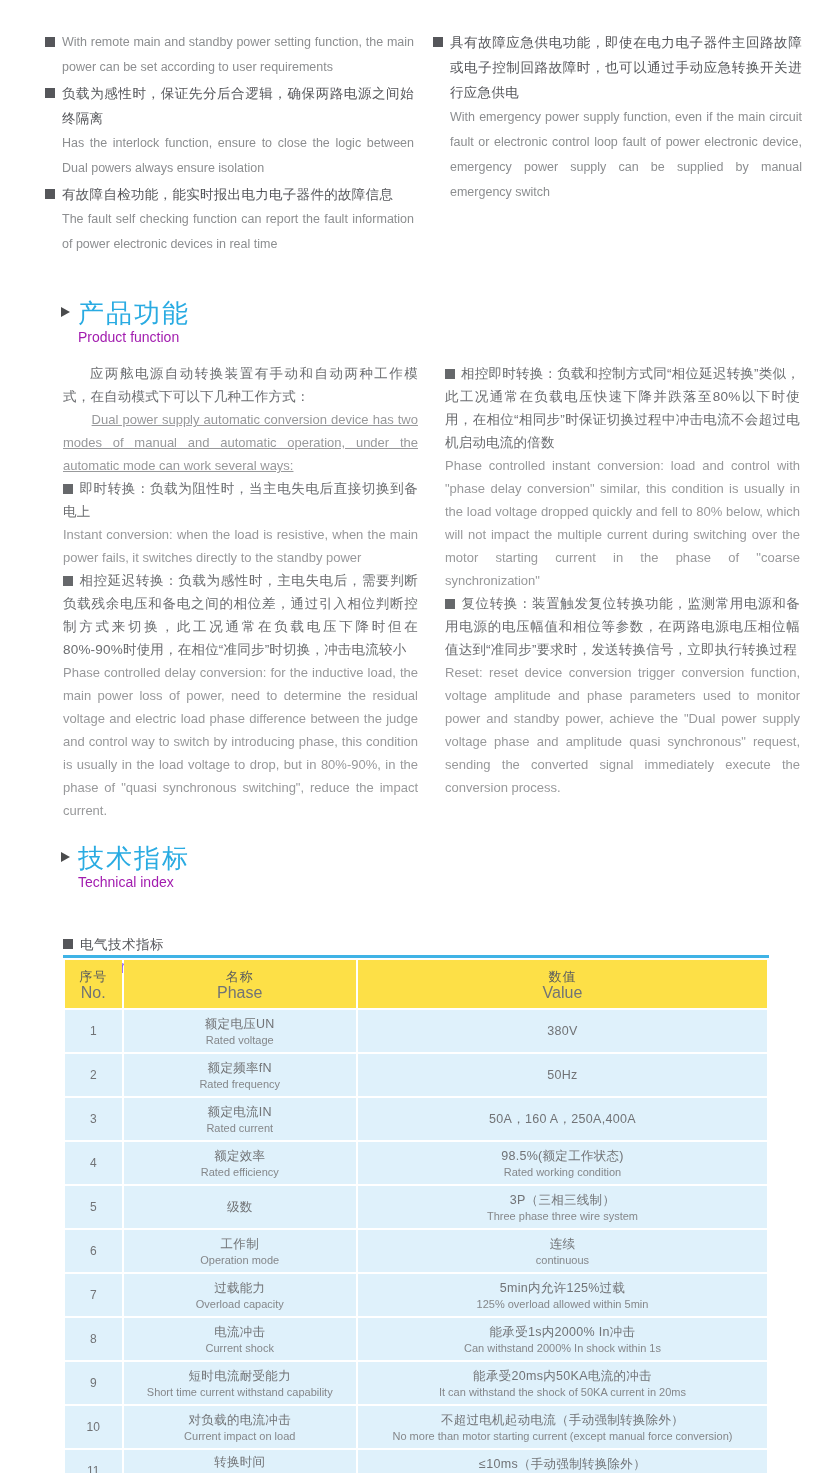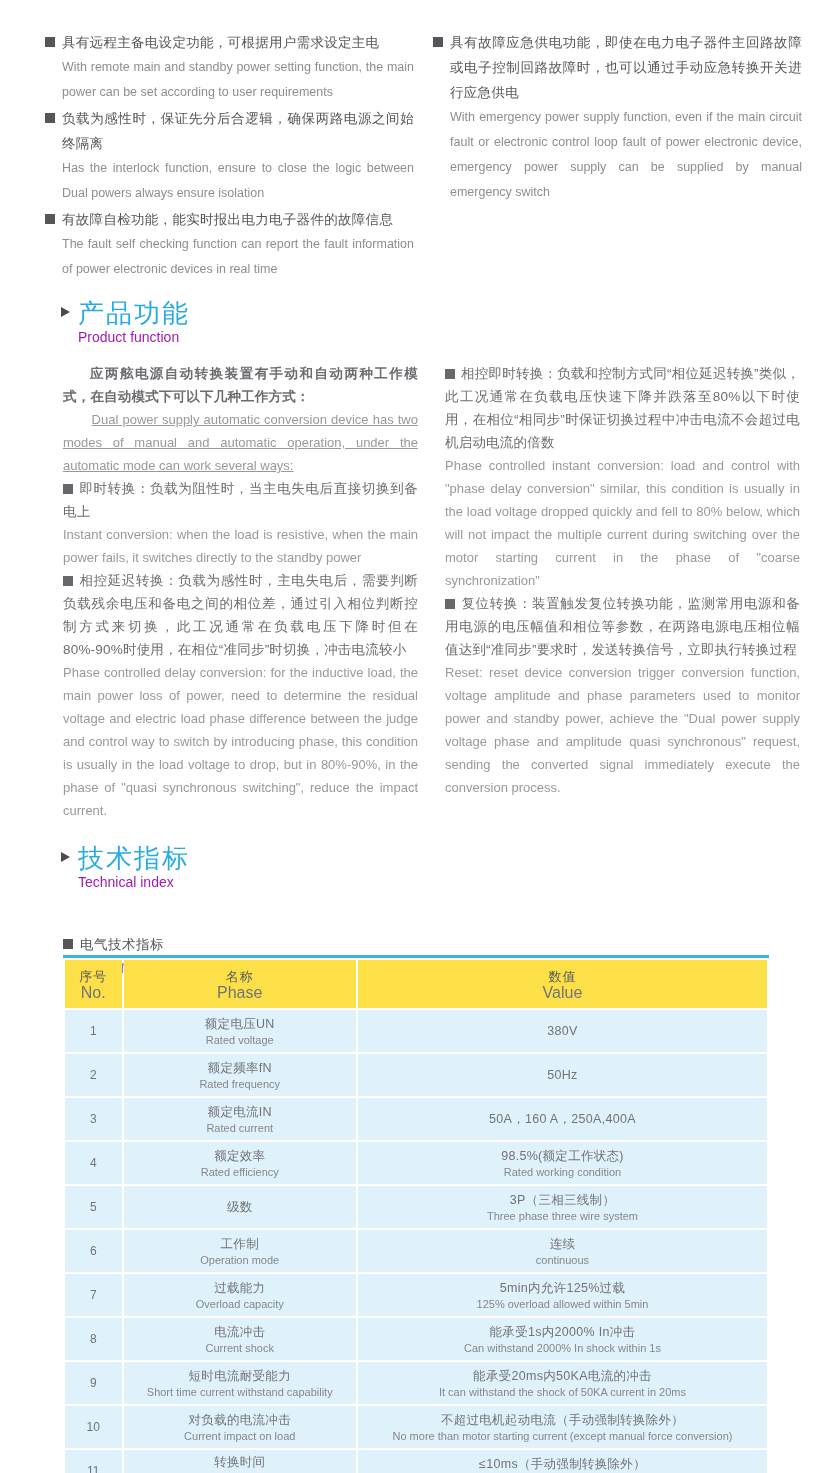--- a/index.html
+++ b/index.html
@@ -19,21 +19,21 @@
   .sec .tri{position:absolute;left:0;top:9px;width:0;height:0;border-left:9px solid #4a4b4d;border-top:5px solid transparent;border-bottom:5px solid transparent;}
   .sec .sec-zh{padding-left:17px;font-size:26px;line-height:30px;color:#29abe2;letter-spacing:2px;}
   .sec .sec-en{padding-left:17px;font-size:14px;line-height:19px;color:#a21caf;}
 
   
   .pf-cols{position:absolute;top:362px;left:63px;width:737px;display:flex;gap:27px;}
   .pcol{width:355px;}
   .pcol p{margin:0;text-align:justify;}
   .pzh{font-size:13.5px;line-height:23px;color:#6b6d70;letter-spacing:.2px;}
   .pen{font-size:13px;line-height:23px;color:#98999b;}
-  .ind-zh{text-indent:2em;font-weight:bold;}
+  .ind-zh{text-indent:2em;}
   .ind-en{text-indent:2.2em;text-decoration:underline;}
   .isq{display:inline-block;width:10px;height:10px;background:#66686b;margin-right:6px;vertical-align:-1px;}
 
   
   .subsec{position:absolute;top:935px;left:63px;}
   .subsec .sq{position:absolute;left:0;top:4px;width:10px;height:10px;background:#55565a;}
   .sub-zh{padding-left:17px;font-size:13.5px;line-height:20px;color:#55565a;letter-spacing:.5px;}
   .sub-en{padding-left:17px;font-size:18px;line-height:24px;color:#8b5cf6;}
 
   
@@ -50,21 +50,20 @@
 </style>
 </head>
 <body>
 
 <div class="page">
 
   <div class="features">
     <div class="fcol">
       <div class="feature">
         <span class="sq"></span>
-        <div class="zh">具有远程主备电设定功能，可根据用户需求设定主电</div>
         <div class="en">With remote main and standby power setting function, the main power can be set according to user requirements</div>
       </div>
       <div class="feature">
         <span class="sq"></span>
         <div class="zh">负载为感性时，保证先分后合逻辑，确保两路电源之间始终隔离</div>
         <div class="en">Has the interlock function, ensure to close the logic between Dual powers always ensure isolation</div>
       </div>
       <div class="feature">
         <span class="sq"></span>
         <div class="zh">有故障自检功能，能实时报出电力电子器件的故障信息</div>

